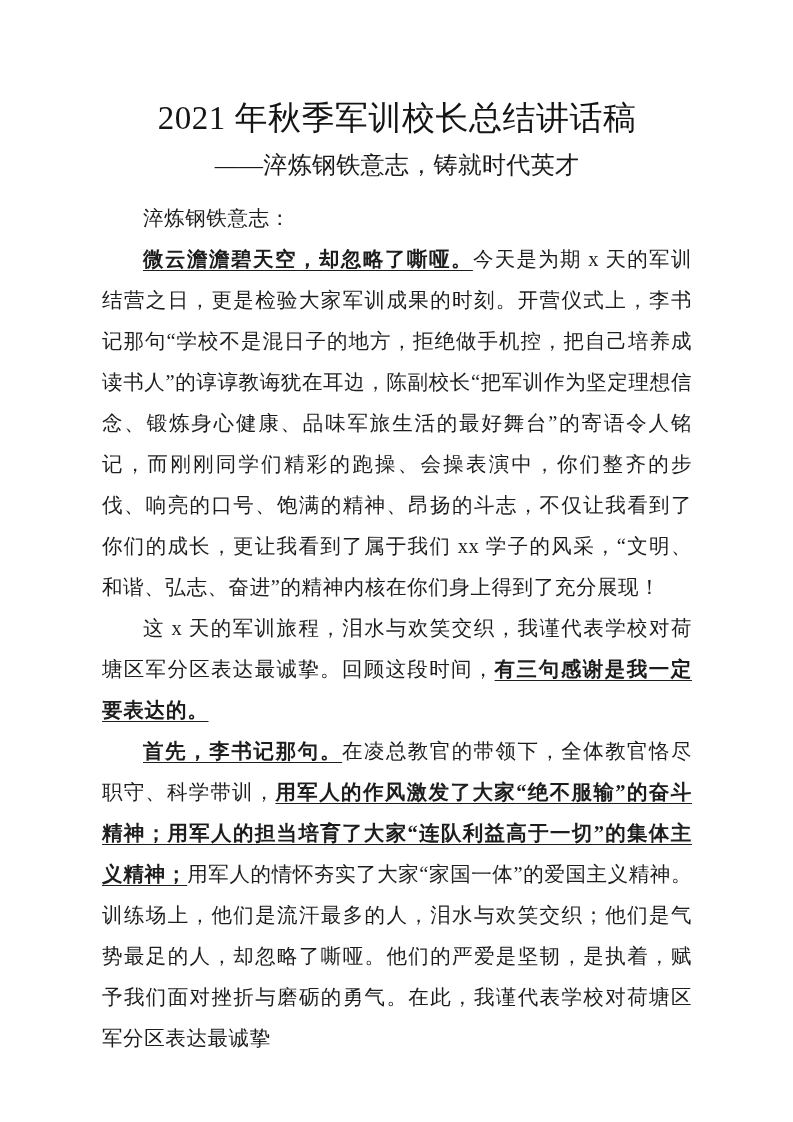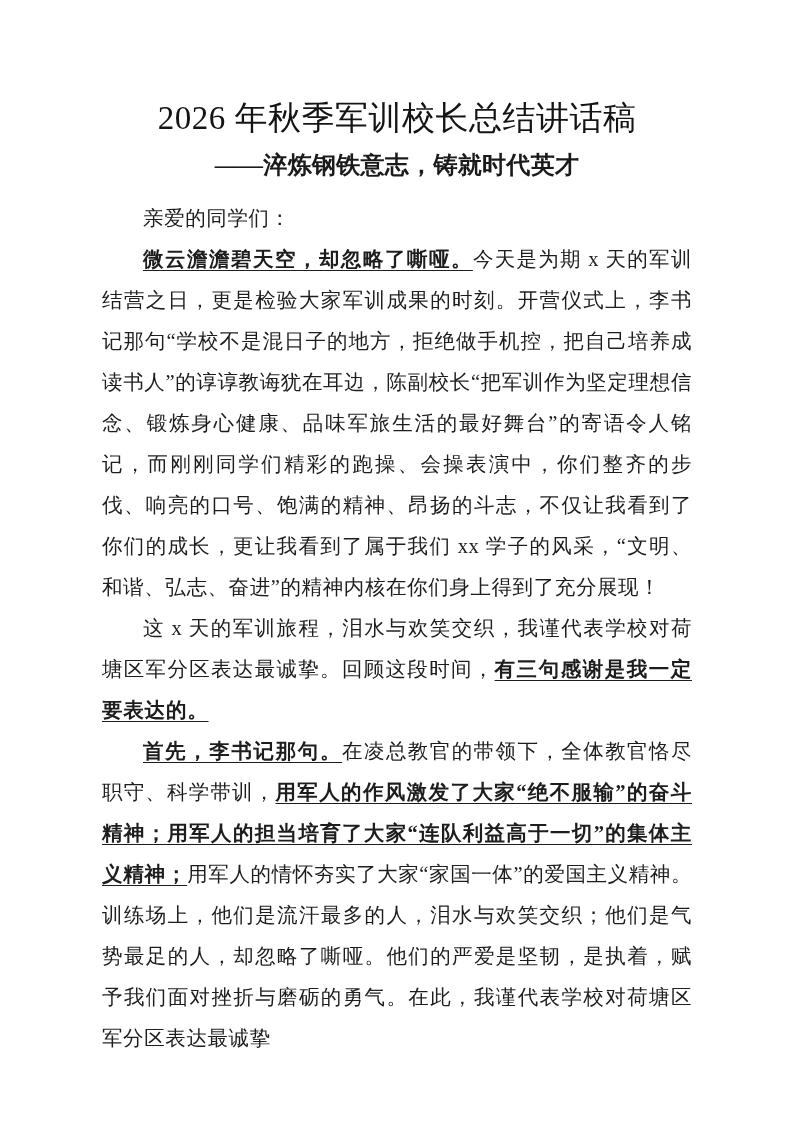--- a/index.html
+++ b/index.html
@@ -45,21 +45,21 @@
     color: #141414;
     margin: 0 0 6px 0;
     white-space: nowrap;
   }
 
   .doc-subtitle {
     text-align: center;
     font-family: "Liberation Serif", "DejaVu Serif", serif;
     font-size: 24px;
     line-height: 38px;
-    font-weight: 700;
+    font-weight: 400;
     letter-spacing: 0.3px;
     color: #1a1a1a;
     margin: 0 0 14px 0;
     white-space: nowrap;
   }
 
   
   .body-text {
     font-family: "Liberation Serif", "DejaVu Serif", serif;
     font-size: 20.5px;
@@ -90,26 +90,26 @@
     text-decoration-thickness: 1.4px;
     letter-spacing: 0.8px;
   }
 </style>
 </head>
 <body>
 
 <div class="page">
   <div class="content">
 
-    <h1 class="doc-title">2026 年秋季军训校长总结讲话稿</h1>
+    <h1 class="doc-title">2021 年秋季军训校长总结讲话稿</h1>
 
     <h2 class="doc-subtitle">——淬炼钢铁意志，铸就时代英才</h2>
 
     <div class="body-text">
-      <p class="salutation">亲爱的同学们：</p>
+      <p class="salutation">淬炼钢铁意志：</p>
 
       <div id="paragraph-list">
           <p class="para"><span class="bu">微云澹澹碧天空，却忽略了嘶哑。</span><span>今天是为期 x 天的军训结营之日，更是检验大家军训成果的时刻。开营仪式上，李书记那句“学校不是混日子的地方，拒绝做手机控，把自己培养成读书人”的谆谆教诲犹在耳边，陈副校长“把军训作为坚定理想信念、锻炼身心健康、品味军旅生活的最好舞台”的寄语令人铭记，而刚刚同学们精彩的跑操、会操表演中，你们整齐的步伐、响亮的口号、饱满的精神、昂扬的斗志，不仅让我看到了你们的成长，更让我看到了属于我们 xx 学子的风采，“文明、和谐、弘志、奋进”的精神内核在你们身上得到了充分展现！</span></p>
           <p class="para"><span>这 x 天的军训旅程，泪水与欢笑交织，我谨代表学校对荷塘区军分区表达最诚挚。回顾这段时间，</span><span class="bu">有三句感谢是我一定要表达的。</span></p>
           <p class="para"><span class="bu">首先，李书记那句。</span><span>在凌总教官的带领下，全体教官恪尽职守、科学带训，</span><span class="bu">用军人的作风激发了大家“绝不服输”的奋斗精神；用军人的担当培育了大家“连队利益高于一切”的集体主义精神；</span><span>用军人的情怀夯实了大家“家国一体”的爱国主义精神。训练场上，他们是流汗最多的人，泪水与欢笑交织；他们是气势最足的人，却忽略了嘶哑。他们的严爱是坚韧，是执着，赋予我们面对挫折与磨砺的勇气。在此，我谨代表学校对荷塘区军分区表达最诚挚</span></p>
         </div>
     </div>
 
   </div>
 </div>

